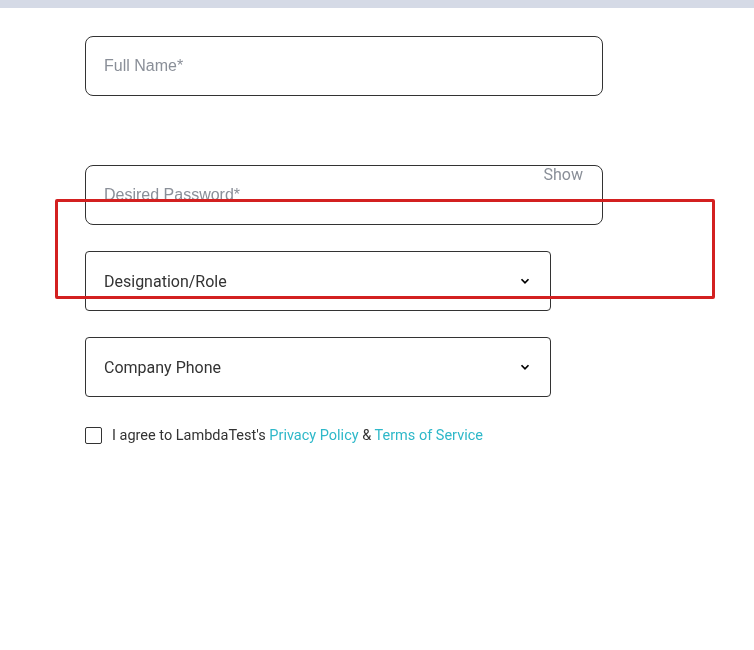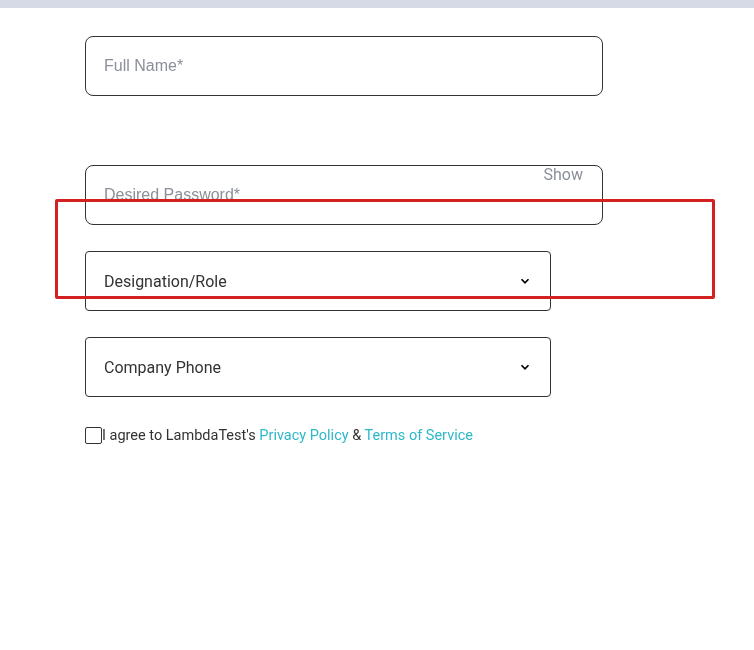--- a/index.html
+++ b/index.html
@@ -85,20 +85,21 @@
     .select-label {
       color: #333;
     }
     .chevron {
       width: 14px;
       height: 14px;
     }
     .agree-row {
       display: flex;
       align-items: center;
+      gap: 10px;
       font-size: 14.5px;
       color: #333;
       margin-top: 4px;
     }
     .checkbox {
       width: 17px;
       height: 17px;
       border: 1.5px solid #333;
       border-radius: 2px;
       background: #fff;

